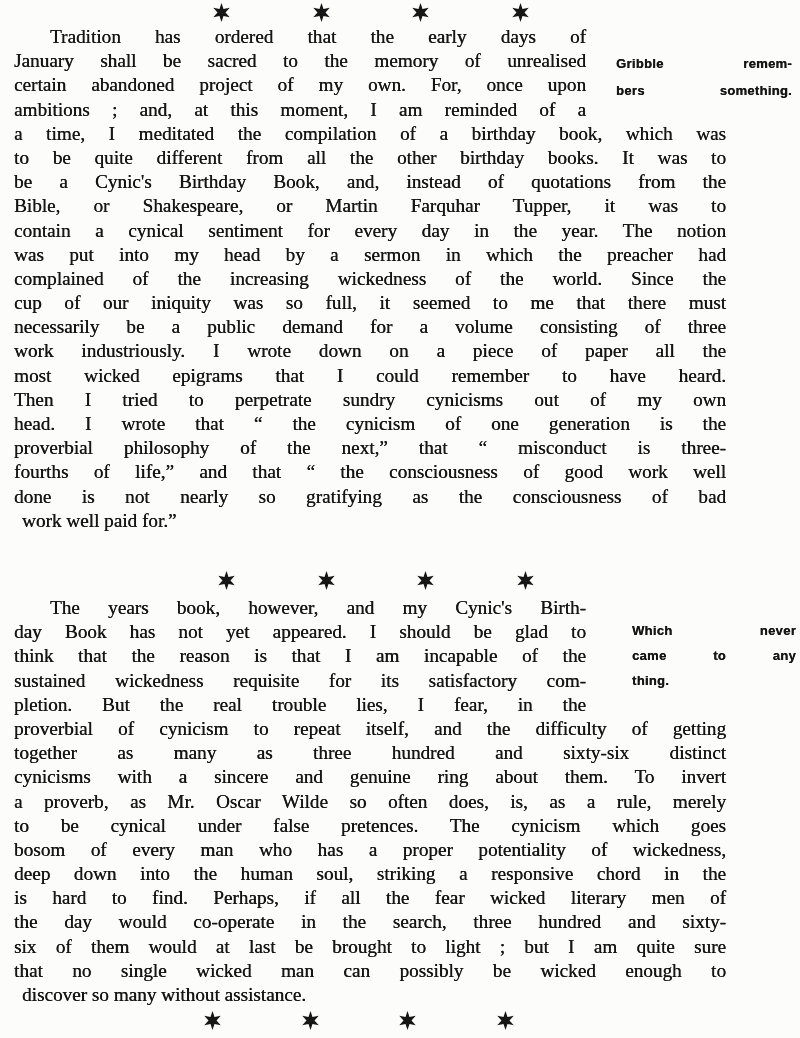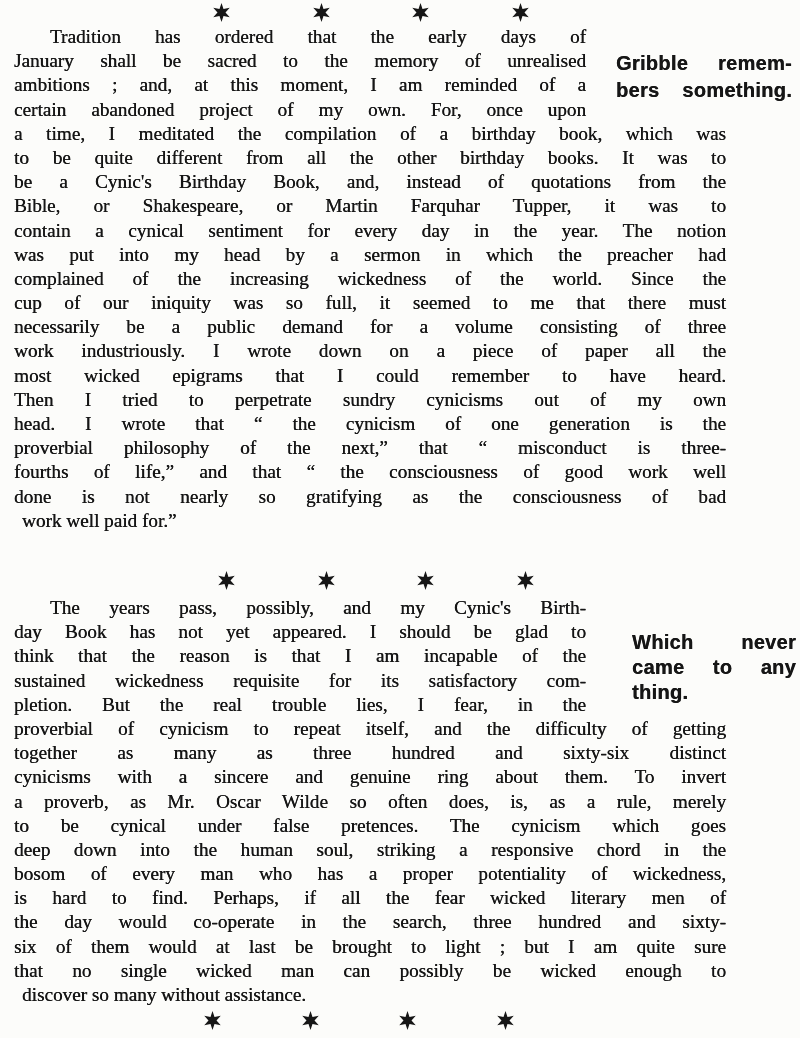--- a/index.html
+++ b/index.html
@@ -39,26 +39,26 @@
     overflow:visible;
   }
   .line.narrow{margin-right:140px;}
   .line.indent{text-indent:36px;}
   .line.flush{text-align-last:left;margin-left:8px;}
 
   .margin-note{
     position:absolute;
     font-family:"Liberation Sans","DejaVu Sans",sans-serif;
     font-weight:bold;
-    font-size:20px;
+    font-size:13px;
     letter-spacing:0.3px;
     text-shadow:0.3px 0 0 currentColor;
   }
   .note-1{left:602px;top:25px;width:176px;line-height:27px;}
-  .note-2{left:618px;top:34px;width:164px;line-height:25px;}
+  .note-2{left:618px;top:22px;width:164px;line-height:25px;}
   .margin-note .note-line{text-align:justify;text-align-last:justify;}
   .margin-note .note-line.flush{text-align-last:left;}
 </style>
 </head>
 <body>
 
 <div class="page" style="background: rgb(252, 252, 250); color: rgb(22, 22, 22);">
 
   <div class="stars-row row-top">
       <span class="star">
@@ -80,22 +80,22 @@
         <svg width="19" height="19" viewBox="0 0 18 18">
           <path d="M9 0 L10.9 5.71 L16.79 4.5 L12.8 9 L16.79 13.5 L10.9 12.29 L9 18 L7.1 12.29 L1.21 13.5 L5.2 9 L1.21 4.5 L7.1 5.71 Z" fill="currentColor"></path>
         </svg>
       </span>
     </div>
 
   <section class="passage passage-1">
     <div class="lines">
         <div class="line narrow indent">Tradition has ordered that the early days of</div>
         <div class="line narrow">January shall be sacred to the memory of unrealised</div>
+        <div class="line narrow">certain abandoned project of my own.  For, once upon</div>
         <div class="line narrow">ambitions ; and, at this moment, I am reminded of a</div>
-        <div class="line narrow">certain abandoned project of my own.  For, once upon</div>
         <div class="line">a time, I meditated the compilation of a birthday book, which was</div>
         <div class="line">to be quite different from all the other birthday books.  It was to</div>
         <div class="line">be a Cynic's Birthday Book, and, instead of quotations from the</div>
         <div class="line">Bible, or Shakespeare, or Martin Farquhar Tupper, it was to</div>
         <div class="line">contain a cynical sentiment for every day in the year.  The notion</div>
         <div class="line">was put into my head by a sermon in which the preacher had</div>
         <div class="line">complained of the increasing wickedness of the world.  Since the</div>
         <div class="line">cup of our iniquity was so full, it seemed to me that there must</div>
         <div class="line">necessarily be a public demand for a volume consisting of three</div>
         <div class="line">work industriously.  I wrote down on a piece of paper all the</div>
@@ -131,32 +131,32 @@
       </span>
       <span class="star">
         <svg width="19" height="19" viewBox="0 0 18 18">
           <path d="M9 0 L10.9 5.71 L16.79 4.5 L12.8 9 L16.79 13.5 L10.9 12.29 L9 18 L7.1 12.29 L1.21 13.5 L5.2 9 L1.21 4.5 L7.1 5.71 Z" fill="currentColor"></path>
         </svg>
       </span>
     </div>
 
   <section class="passage passage-2">
     <div class="lines">
-        <div class="line narrow indent">The years pass, possibly, and my Cynic's Birth-</div>
+        <div class="line narrow indent">The years book, however, and my Cynic's Birth-</div>
         <div class="line narrow">day Book has not yet appeared.  I should be glad to</div>
         <div class="line narrow">think that the reason is that I am incapable of the</div>
         <div class="line narrow">sustained wickedness requisite for its satisfactory com-</div>
         <div class="line narrow">pletion.  But the real trouble lies, I fear, in the</div>
         <div class="line">proverbial of cynicism to repeat itself, and the difficulty of getting</div>
         <div class="line">together as many as three hundred and sixty-six distinct</div>
         <div class="line">cynicisms with a sincere and genuine ring about them.  To invert</div>
         <div class="line">a proverb, as Mr. Oscar Wilde so often does, is, as a rule, merely</div>
         <div class="line">to be cynical under false pretences.  The cynicism which goes</div>
+        <div class="line">bosom of every man who has a proper potentiality of wickedness,</div>
         <div class="line">deep down into the human soul, striking a responsive chord in the</div>
-        <div class="line">bosom of every man who has a proper potentiality of wickedness,</div>
         <div class="line">is hard to find.  Perhaps, if all the fear wicked literary men of</div>
         <div class="line">the day would co-operate in the search, three hundred and sixty-</div>
         <div class="line">six of them would at last be brought to light ; but I am quite sure</div>
         <div class="line">that no single wicked man can possibly be wicked enough to</div>
         <div class="line flush">discover so many without assistance.</div>
       </div>
     <aside class="margin-note note-2">
         <div class="note-line">Which never</div>
         <div class="note-line">came to any</div>
         <div class="note-line flush">thing.</div>

